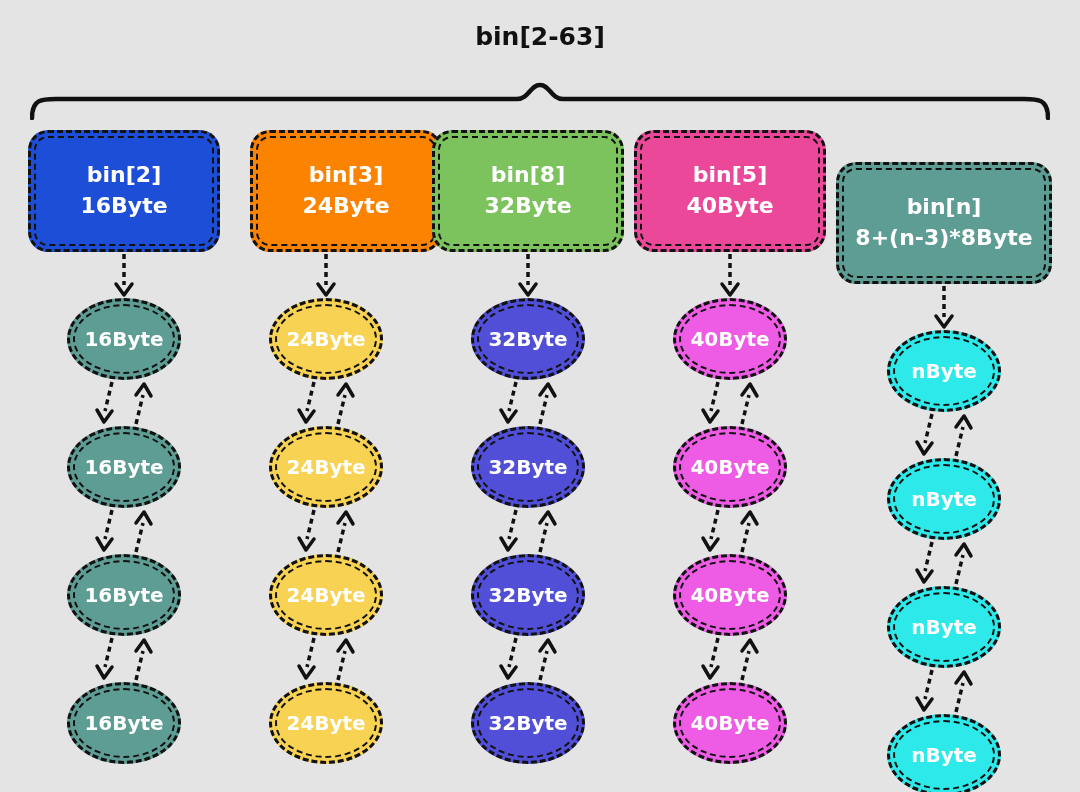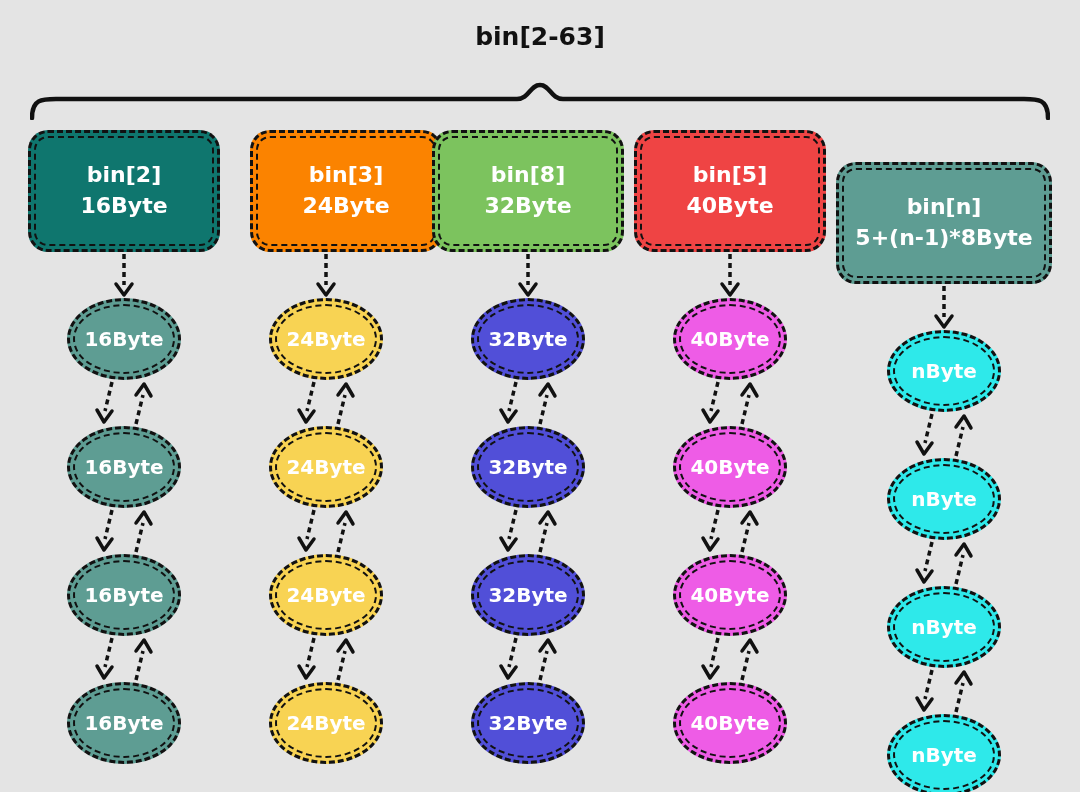--- a/index.html
+++ b/index.html
@@ -100,21 +100,21 @@
 </div>
 
 <div class="brace-wrap">
   <svg width="1020" height="38" viewBox="0 0 1020 38">
     <path d="M 2 36 C 2 17 12 17 26 17 L 487 17 C 499 17 500 3 510 3 C 520 3 521 17 533 17 L 994 17 C 1008 17 1018 17 1018 36" fill="none" stroke="#111" stroke-width="4.5" stroke-linecap="round"></path>
   </svg>
 </div>
 
 <div class="columns" id="columns">
     <div class="column">
-      <div class="header-box" style="background: #0f766e;">
+      <div class="header-box" style="background: #1d4ed8;">
         <div>bin[2]</div>
         <div>16Byte</div>
       </div>
       <div class="arrow-wrap">
         <svg width="28" height="46" viewBox="0 0 28 46">
           <line x1="14" y1="2" x2="14" y2="33" stroke="#111" stroke-width="3.5" stroke-dasharray="5 4"></line>
           <polyline points="6,32 14,43 22,32" fill="none" stroke="#111" stroke-width="3.5" stroke-linecap="round" stroke-linejoin="round"></polyline>
         </svg>
       </div>
       <div class="node" style="background: rgb(94, 157, 147);">
@@ -244,21 +244,21 @@
           <polyline points="11,30 18,42 26,31" fill="none" stroke="#111" stroke-width="3.5" stroke-linecap="round" stroke-linejoin="round"></polyline>
           <line x1="50" y1="44" x2="57" y2="15" stroke="#111" stroke-width="3.5" stroke-dasharray="5 4"></line>
           <polyline points="50,15 58,4 65,16" fill="none" stroke="#111" stroke-width="3.5" stroke-linecap="round" stroke-linejoin="round"></polyline>
         </svg>
       </div>
       <div class="node" style="background: rgb(81, 79, 216);">
         <span>32Byte</span>
       </div>
     </div>
     <div class="column">
-      <div class="header-box" style="background: #ef4444;">
+      <div class="header-box" style="background: #ec4899;">
         <div>bin[5]</div>
         <div>40Byte</div>
       </div>
       <div class="arrow-wrap">
         <svg width="28" height="46" viewBox="0 0 28 46">
           <line x1="14" y1="2" x2="14" y2="33" stroke="#111" stroke-width="3.5" stroke-dasharray="5 4"></line>
           <polyline points="6,32 14,43 22,32" fill="none" stroke="#111" stroke-width="3.5" stroke-linecap="round" stroke-linejoin="round"></polyline>
         </svg>
       </div>
       <div class="node" style="background: rgb(238, 92, 230);">
@@ -294,21 +294,21 @@
           <polyline points="50,15 58,4 65,16" fill="none" stroke="#111" stroke-width="3.5" stroke-linecap="round" stroke-linejoin="round"></polyline>
         </svg>
       </div>
       <div class="node" style="background: rgb(238, 92, 230);">
         <span>40Byte</span>
       </div>
     </div>
     <div class="column">
       <div class="header-box" style="background: rgb(94, 157, 147);">
         <div>bin[n]</div>
-        <div>5+(n-1)*8Byte</div>
+        <div>8+(n-3)*8Byte</div>
       </div>
       <div class="arrow-wrap">
         <svg width="28" height="46" viewBox="0 0 28 46">
           <line x1="14" y1="2" x2="14" y2="33" stroke="#111" stroke-width="3.5" stroke-dasharray="5 4"></line>
           <polyline points="6,32 14,43 22,32" fill="none" stroke="#111" stroke-width="3.5" stroke-linecap="round" stroke-linejoin="round"></polyline>
         </svg>
       </div>
       <div class="node" style="background: rgb(46, 233, 234);">
         <span>nByte</span>
       </div>

